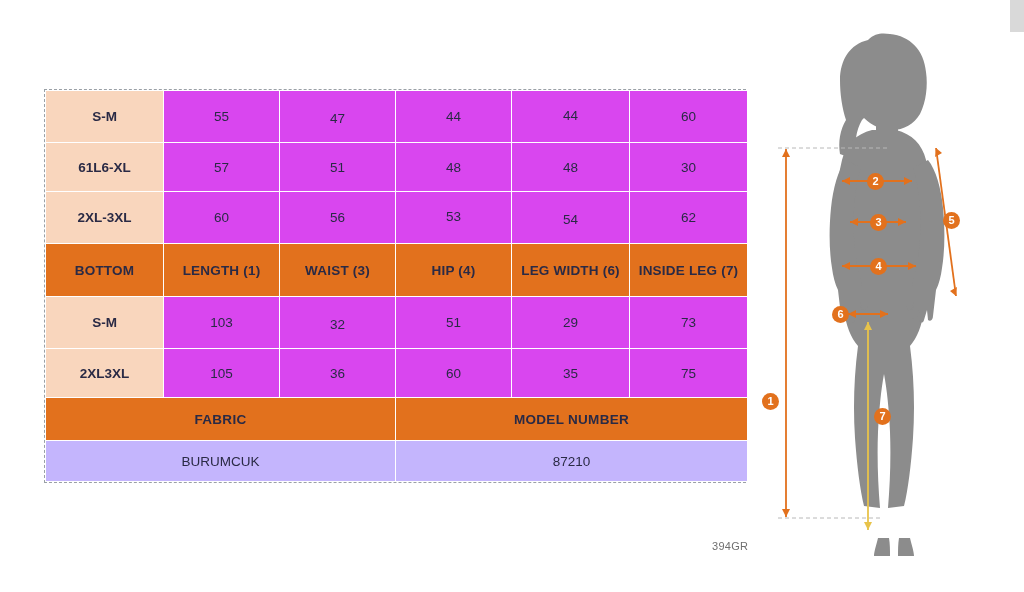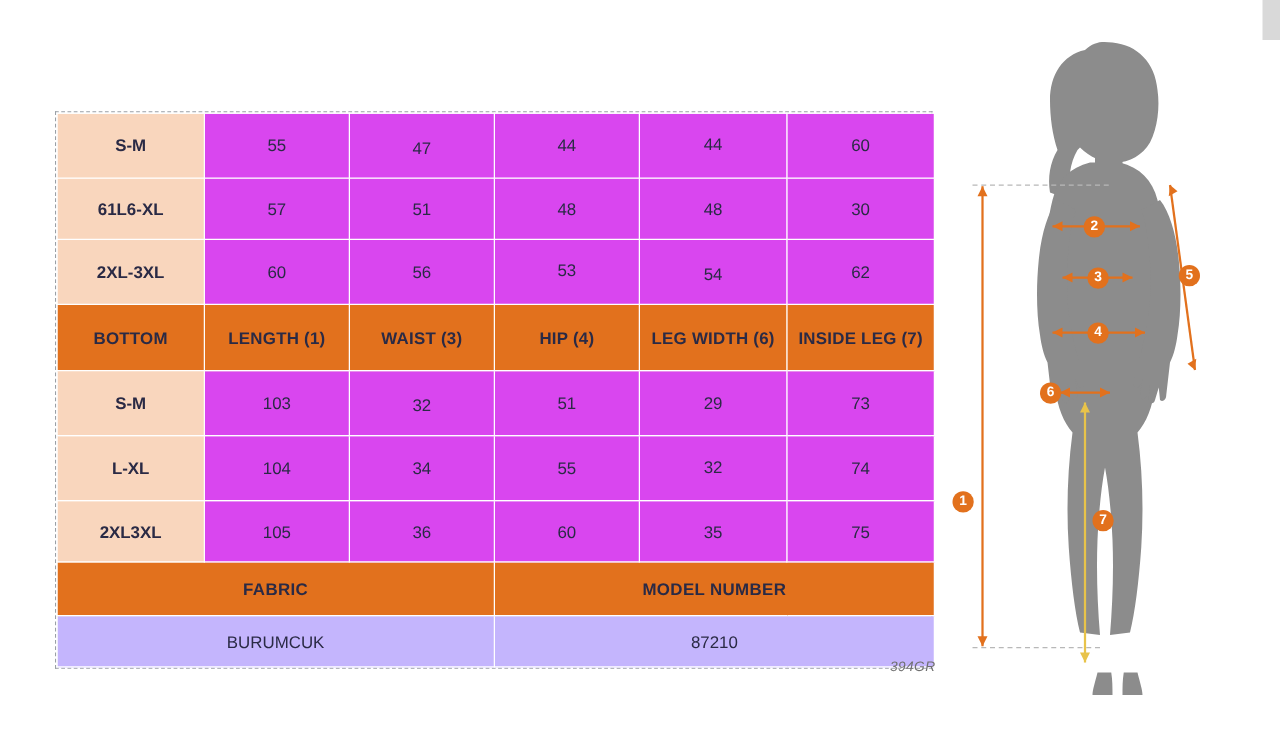--- a/index.html
+++ b/index.html
@@ -97,25 +97,24 @@
   .footer-cell {
     background: #c4b5fd;
     height: 38px;
     font-size: 14.5px;
     color: #2f2f4a;
   }
 
   .code-label {
     position: absolute;
     left: 712px;
-    top: 528px;
+    top: 540px;
     font-size: 11px;
     color: #6f6f6f;
     letter-spacing: .3px;
-    font-style: italic;
   }
 
   
   .figure {
     position: absolute;
     left: 760px;
     top: 18px;
     width: 250px;
     height: 556px;
   }
@@ -193,28 +192,20 @@
 
         <tr>
           <td class="rowlabel">S-M</td>
           <td class="cell">103</td>
           <td class="cell up">32</td>
           <td class="cell">51</td>
           <td class="cell">29</td>
           <td class="cell">73</td>
         </tr>
 
-        <tr>
-          <td class="rowlabel">L-XL</td>
-          <td class="cell">104</td>
-          <td class="cell">34</td>
-          <td class="cell">55</td>
-          <td class="cell down">32</td>
-          <td class="cell">74</td>
-        </tr>
 
         <tr>
           <td class="rowlabel">2XL3XL</td>
           <td class="cell">105</td>
           <td class="cell">36</td>
           <td class="cell">60</td>
           <td class="cell">35</td>
           <td class="cell">75</td>
         </tr>
 

